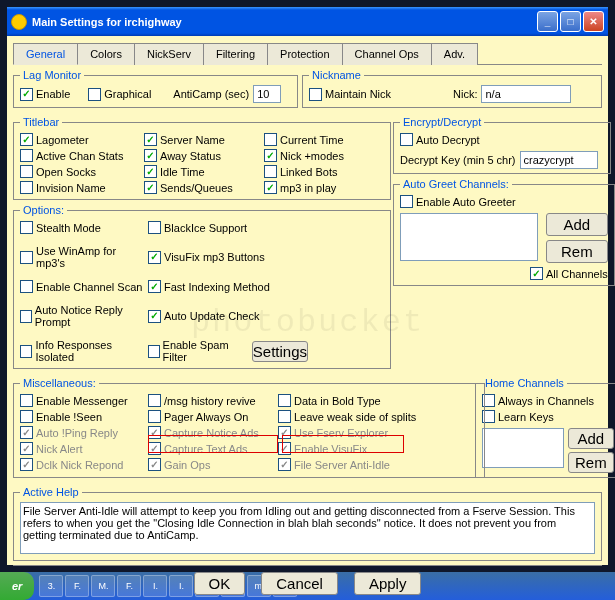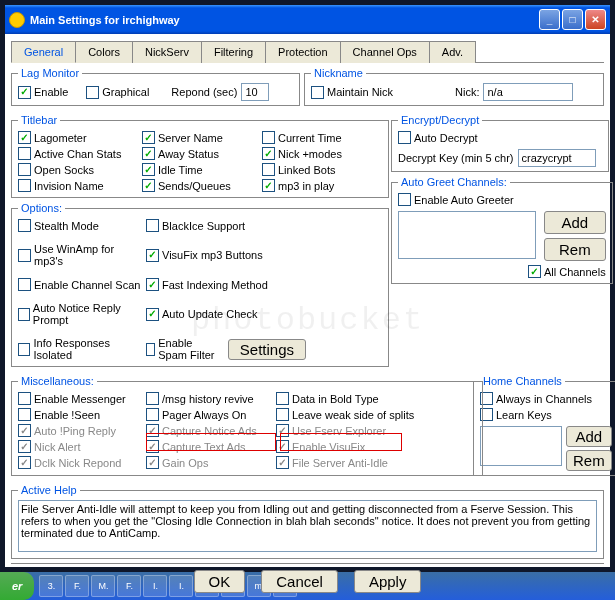--- a/index.html
+++ b/index.html
@@ -1,17 +1,17 @@
 <!DOCTYPE html>
 <html><head>
 <meta charset="utf-8">
 <style>
 * { box-sizing: border-box; margin: 0; padding: 0; font-family: Tahoma, sans-serif; font-size: 11px; }
 body { width: 615px; height: 600px; background: #3b6ea5; overflow: hidden; }
-.window { width: 615px; height: 572px; background: #ffffff; border: 5px solid #0f172a; }
+.window { width: 615px; height: 572px; background: #fef9c3; border: 7px solid #0f172a; }
 .titlebar { height: 29px; background: linear-gradient(#3a95ff, #0054e3 10%, #0054e3 90%, #003cb3); display: flex; align-items: center; padding: 0 4px; color: #fff; font-weight: bold; font-size: 13px; }
 .titlebar .icon { width: 16px; height: 16px; background: #ffcc00; border-radius: 50%; margin-right: 5px; border: 1px solid #cc9900; }
 .titlebar .spacer { flex: 1; }
 .titlebar .btn { width: 21px; height: 21px; margin-left: 2px; background: linear-gradient(#7ba4e3, #3a6ecb); border: 1px solid #fff; border-radius: 3px; display: flex; align-items: center; justify-content: center; color: #fff; font-weight: bold; font-size: 10px; cursor: pointer; }
 .titlebar .btn.close { background: linear-gradient(#e88, #c42); }
 .body { padding: 6px; }
 .tabs { display: flex; border-bottom: 1px solid #888; }
 .tab { padding: 4px 12px; border: 1px solid #888; border-bottom: none; background: #ece9d8; margin-right: -1px; cursor: pointer; position: relative; top: 1px; }
 .tab.active { color: #0054e3; border-bottom: 1px solid #ece9d8; z-index: 2; text-align: center; }
 fieldset { border: 1px solid #888; padding: 4px 6px; margin: 4px 0; }
@@ -67,21 +67,21 @@
           <legend>Lag Monitor</legend>
         <div class="row">
           <label class="chk checked">
               <span class="box"></span>
               <span>Enable</span>
             </label>
           <label class="chk" style="margin-left:14px">
               <span class="box"></span>
               <span>Graphical</span>
             </label>
-          <span style="margin-left:18px">Repond (sec)</span>
+          <span style="margin-left:18px">AntiCamp (sec)</span>
           <input type="text" style="width: 28px;" value="10">
         </div>
       </fieldset>
       <fieldset style="width:300px">
           <legend>Nickname</legend>
         <div class="row">
           <label class="chk">
               <span class="box"></span>
               <span>Maintain Nick</span>
             </label>
@@ -184,21 +184,21 @@
               </label>
             <label class="chk">
                 <span class="box"></span>
                 <span>Info Responses Isolated</span>
               </label>
             <div class="row">
               <label class="chk">
                   <span class="box"></span>
                   <span>Enable Spam Filter</span>
                 </label>
-              <button class="std" style="padding:1px 11px;margin-left:4px">Settings</button>
+              <button class="std" style="padding:1px 0;margin-left:4px">Settings</button>
             </div>
           </div>
         </fieldset>
       </div>
 
       <div>
         <fieldset><legend>Encrypt/Decrypt</legend>
           <label class="chk">
               <span class="box"></span>
               <span>Auto Decrypt</span>

